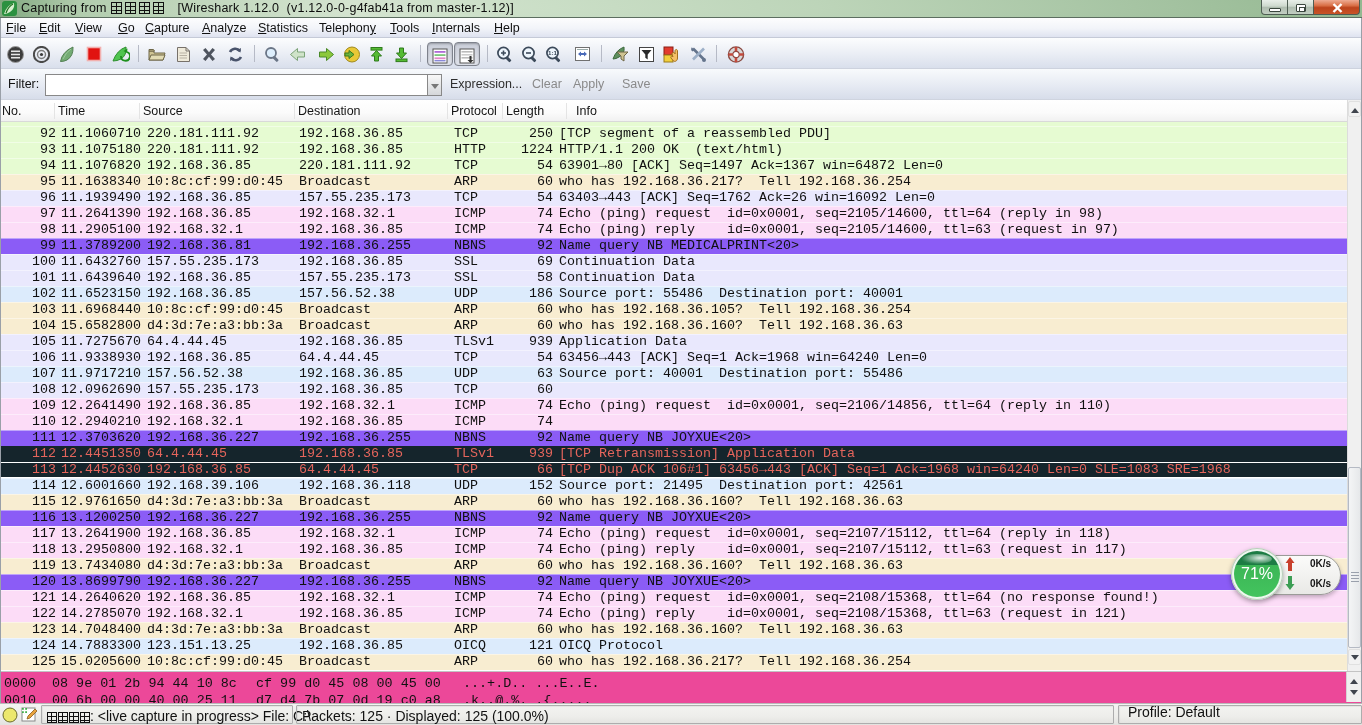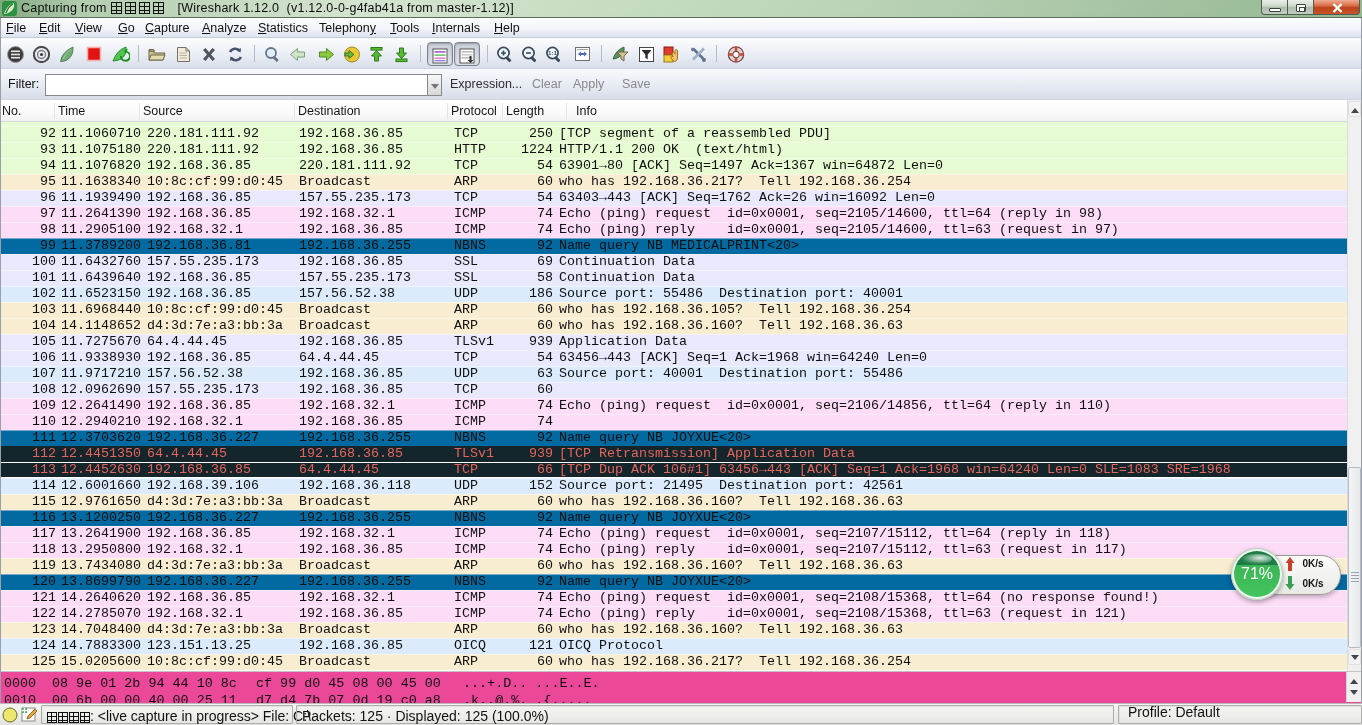--- a/index.html
+++ b/index.html
@@ -59,21 +59,21 @@
 
 #list{position:absolute;left:0;top:122px;width:1347px;height:549px;background:#fff;overflow:hidden}
 .row{position:absolute;left:0;width:1347px;height:16px;font-family:"Liberation Mono",monospace;
  font-size:13.33px;line-height:16px;color:#101010;white-space:pre;box-shadow:inset 0 1px 0 rgba(255,255,255,.45)}
 .row s{text-decoration:none;position:absolute;top:0}
 .cn{left:0;width:56px;text-align:right}
 .ct{left:61px}.cs{left:147px}.cd{left:299px}.cp{left:454px}
 .cl{left:455px;width:98px;text-align:right}
 .ci{left:559px}
 .g{background:#e6fbd2}.l{background:#e9e8fd}.b{background:#dcebfc}
-.c{background:#f8edd1}.y{background:#0369a1}.p{background:#fcdcf7}
+.c{background:#f8edd1}.y{background:#8b5cf6}.p{background:#fcdcf7}
 .d,.ds{background:#15252c;color:#e4655c;box-shadow:none}
 .ds{box-shadow:inset 0 1px 0 #fff,inset 0 -1px 0 #fff}
 
 #sbar{position:absolute;left:1347px;top:100px;width:15px;height:571px;background:#f0f0f0;border-left:1px solid #dcdcdc}
 .sbtn{position:absolute;left:1px;width:13px;height:16px;background:#f2f2f2;border:1px solid #e0e0e0;border-radius:2px}
 .arrow-up{width:0;height:0;border:4px solid transparent;border-bottom:5px solid #40454e;position:absolute;left:2px;top:2px}
 .arrow-dn{width:0;height:0;border:4px solid transparent;border-top:5px solid #40454e;position:absolute;left:2px;top:5px}
 #sthumb{position:absolute;left:1348px;top:467px;width:13px;height:181px;border:1px solid #b5bac4;border-radius:2px;
  background:linear-gradient(90deg,#f4f5f6,#e6e8ea)}
 #sthumb i{position:absolute;left:2px;width:8px;height:1px;background:#9aa0ac}
@@ -89,21 +89,21 @@
 
 #pill{position:absolute;left:1262px;top:555px;width:79px;height:40px;border:1px solid #9b9b98;border-radius:0 20px 20px 0;
  background:linear-gradient(180deg,#fbfbfa,#e9e9e6);box-shadow:0 2px 4px rgba(0,0,0,.25)}
 #ball{position:absolute;left:1231px;top:548px;width:52px;height:52px;border-radius:50%;
  background:#eef7ef;box-shadow:0 2px 5px rgba(0,0,0,.35),inset 0 0 0 1px #b9cdbb}
 #ballin{position:absolute;left:1234px;top:551px;width:46px;height:46px;border-radius:50%;overflow:hidden;
  background:linear-gradient(180deg,#1d7c44 0%,#1d7c44 30%,#3cb656 31%,#43c45e 100%)}
 #gloss{position:absolute;left:8px;top:3px;width:30px;height:10px;border-radius:50%;
  background:radial-gradient(ellipse at 60% 40%,rgba(255,255,255,.85),rgba(255,255,255,.06) 70%)}
 #pct{position:absolute;left:0;top:14px;width:46px;text-align:center;color:#fff;font-size:16px}
-.kps{position:absolute;left:1295px;width:36px;text-align:center;font-size:10px;font-weight:bold;color:#141414}
+.kps{position:absolute;left:1295px;width:36px;text-align:right;font-size:10px;font-weight:bold;color:#141414}
 
 #lb,#rb{position:absolute;top:18px;width:1px;height:685px;background:#9aa0a8;z-index:9}
 #lb{left:0}#rb{left:1361px}
 </style></head><body>
 <div id="title"></div>
 <svg class="abs" style="left:2px;top:1px;z-index:5" width="15" height="15" viewBox="0 0 15 15">
  <rect x="0" y="0" width="15" height="15" rx="3" fill="#2c9140"></rect>
  <path d="M2 13 Q4 5 12 2 Q13 8 8 11 Q5 13 2 13 Z" fill="#d8f0d0"></path>
  <path d="M4 12 Q6 6 11 3" stroke="#1e701e" stroke-width="1.2" fill="none"></path>
 </svg>
@@ -296,21 +296,21 @@
 <div class="row g" style="top:36px"><s class="cn">94</s><s class="ct">11.1076820</s><s class="cs">192.168.36.85</s><s class="cd">220.181.111.92</s><s class="cp">TCP</s><s class="cl">54</s><s class="ci">63901→80 [ACK] Seq=1497 Ack=1367 win=64872 Len=0</s></div>
 <div class="row c" style="top:52px"><s class="cn">95</s><s class="ct">11.1638340</s><s class="cs">10:8c:cf:99:d0:45</s><s class="cd">Broadcast</s><s class="cp">ARP</s><s class="cl">60</s><s class="ci">who has 192.168.36.217?  Tell 192.168.36.254</s></div>
 <div class="row l" style="top:68px"><s class="cn">96</s><s class="ct">11.1939490</s><s class="cs">192.168.36.85</s><s class="cd">157.55.235.173</s><s class="cp">TCP</s><s class="cl">54</s><s class="ci">63403→443 [ACK] Seq=1762 Ack=26 win=16092 Len=0</s></div>
 <div class="row p" style="top:84px"><s class="cn">97</s><s class="ct">11.2641390</s><s class="cs">192.168.36.85</s><s class="cd">192.168.32.1</s><s class="cp">ICMP</s><s class="cl">74</s><s class="ci">Echo (ping) request  id=0x0001, seq=2105/14600, ttl=64 (reply in 98)</s></div>
 <div class="row p" style="top:100px"><s class="cn">98</s><s class="ct">11.2905100</s><s class="cs">192.168.32.1</s><s class="cd">192.168.36.85</s><s class="cp">ICMP</s><s class="cl">74</s><s class="ci">Echo (ping) reply    id=0x0001, seq=2105/14600, ttl=63 (request in 97)</s></div>
 <div class="row y" style="top:116px"><s class="cn">99</s><s class="ct">11.3789200</s><s class="cs">192.168.36.81</s><s class="cd">192.168.36.255</s><s class="cp">NBNS</s><s class="cl">92</s><s class="ci">Name query NB MEDICALPRINT&lt;20&gt;</s></div>
 <div class="row l" style="top:132px"><s class="cn">100</s><s class="ct">11.6432760</s><s class="cs">157.55.235.173</s><s class="cd">192.168.36.85</s><s class="cp">SSL</s><s class="cl">69</s><s class="ci">Continuation Data</s></div>
 <div class="row l" style="top:148px"><s class="cn">101</s><s class="ct">11.6439640</s><s class="cs">192.168.36.85</s><s class="cd">157.55.235.173</s><s class="cp">SSL</s><s class="cl">58</s><s class="ci">Continuation Data</s></div>
 <div class="row b" style="top:164px"><s class="cn">102</s><s class="ct">11.6523150</s><s class="cs">192.168.36.85</s><s class="cd">157.56.52.38</s><s class="cp">UDP</s><s class="cl">186</s><s class="ci">Source port: 55486  Destination port: 40001</s></div>
 <div class="row c" style="top:180px"><s class="cn">103</s><s class="ct">11.6968440</s><s class="cs">10:8c:cf:99:d0:45</s><s class="cd">Broadcast</s><s class="cp">ARP</s><s class="cl">60</s><s class="ci">who has 192.168.36.105?  Tell 192.168.36.254</s></div>
-<div class="row c" style="top:196px"><s class="cn">104</s><s class="ct">14.1148652</s><s class="cs">d4:3d:7e:a3:bb:3a</s><s class="cd">Broadcast</s><s class="cp">ARP</s><s class="cl">60</s><s class="ci">who has 192.168.36.160?  Tell 192.168.36.63</s></div>
+<div class="row c" style="top:196px"><s class="cn">104</s><s class="ct">15.6582800</s><s class="cs">d4:3d:7e:a3:bb:3a</s><s class="cd">Broadcast</s><s class="cp">ARP</s><s class="cl">60</s><s class="ci">who has 192.168.36.160?  Tell 192.168.36.63</s></div>
 <div class="row l" style="top:212px"><s class="cn">105</s><s class="ct">11.7275670</s><s class="cs">64.4.44.45</s><s class="cd">192.168.36.85</s><s class="cp">TLSv1</s><s class="cl">939</s><s class="ci">Application Data</s></div>
 <div class="row l" style="top:228px"><s class="cn">106</s><s class="ct">11.9338930</s><s class="cs">192.168.36.85</s><s class="cd">64.4.44.45</s><s class="cp">TCP</s><s class="cl">54</s><s class="ci">63456→443 [ACK] Seq=1 Ack=1968 win=64240 Len=0</s></div>
 <div class="row b" style="top:244px"><s class="cn">107</s><s class="ct">11.9717210</s><s class="cs">157.56.52.38</s><s class="cd">192.168.36.85</s><s class="cp">UDP</s><s class="cl">63</s><s class="ci">Source port: 40001  Destination port: 55486</s></div>
 <div class="row l" style="top:260px"><s class="cn">108</s><s class="ct">12.0962690</s><s class="cs">157.55.235.173</s><s class="cd">192.168.36.85</s><s class="cp">TCP</s><s class="cl">60</s></div>
 <div class="row p" style="top:276px"><s class="cn">109</s><s class="ct">12.2641490</s><s class="cs">192.168.36.85</s><s class="cd">192.168.32.1</s><s class="cp">ICMP</s><s class="cl">74</s><s class="ci">Echo (ping) request  id=0x0001, seq=2106/14856, ttl=64 (reply in 110)</s></div>
 <div class="row p" style="top:292px"><s class="cn">110</s><s class="ct">12.2940210</s><s class="cs">192.168.32.1</s><s class="cd">192.168.36.85</s><s class="cp">ICMP</s><s class="cl">74</s></div>
 <div class="row y" style="top:308px"><s class="cn">111</s><s class="ct">12.3703620</s><s class="cs">192.168.36.227</s><s class="cd">192.168.36.255</s><s class="cp">NBNS</s><s class="cl">92</s><s class="ci">Name query NB JOYXUE&lt;20&gt;</s></div>
 <div class="row d" style="top:324px"><s class="cn">112</s><s class="ct">12.4451350</s><s class="cs">64.4.44.45</s><s class="cd">192.168.36.85</s><s class="cp">TLSv1</s><s class="cl">939</s><s class="ci">[TCP Retransmission] Application Data</s></div>
 <div class="row ds" style="top:340px"><s class="cn">113</s><s class="ct">12.4452630</s><s class="cs">192.168.36.85</s><s class="cd">64.4.44.45</s><s class="cp">TCP</s><s class="cl">66</s><s class="ci">[TCP Dup ACK 106#1] 63456→443 [ACK] Seq=1 Ack=1968 win=64240 Len=0 SLE=1083 SRE=1968</s></div>
 <div class="row b" style="top:356px"><s class="cn">114</s><s class="ct">12.6001660</s><s class="cs">192.168.39.106</s><s class="cd">192.168.36.118</s><s class="cp">UDP</s><s class="cl">152</s><s class="ci">Source port: 21495  Destination port: 42561</s></div>

